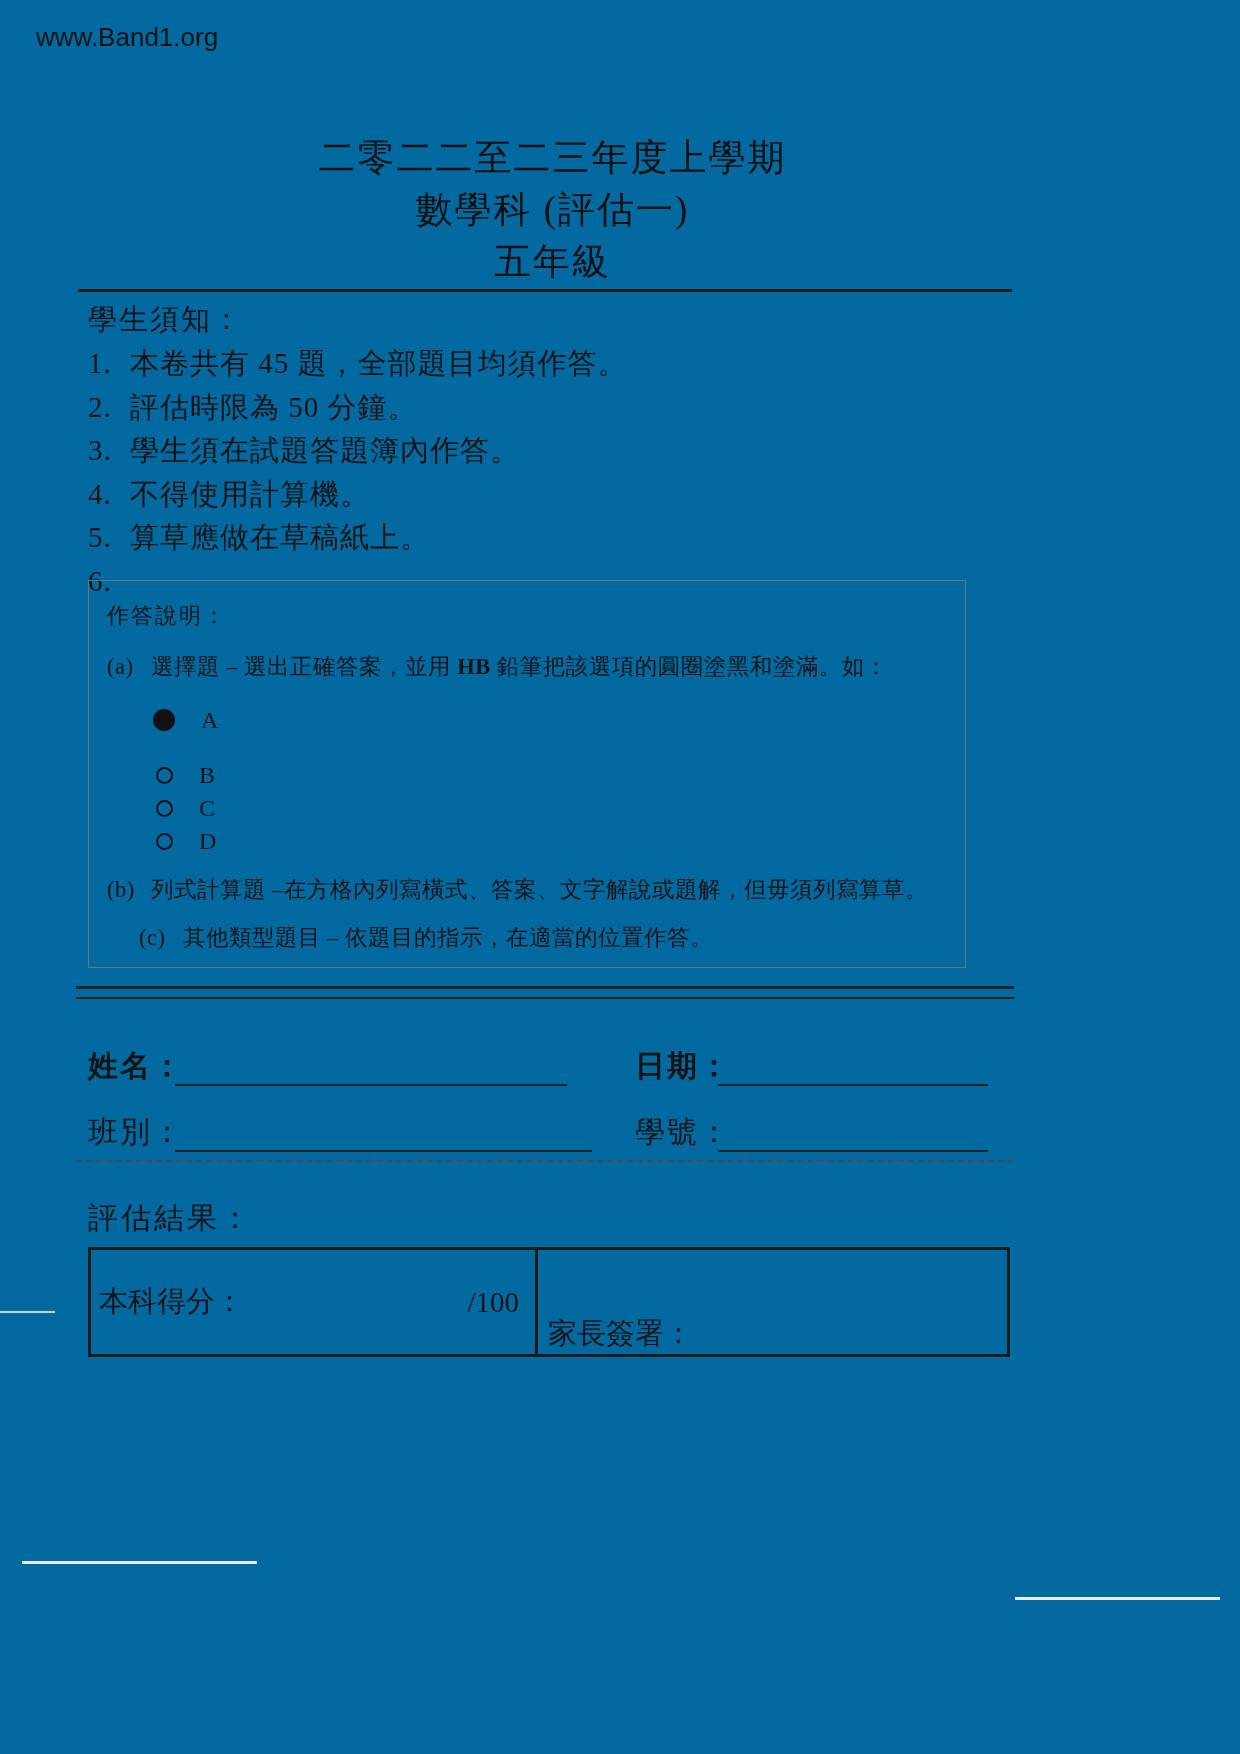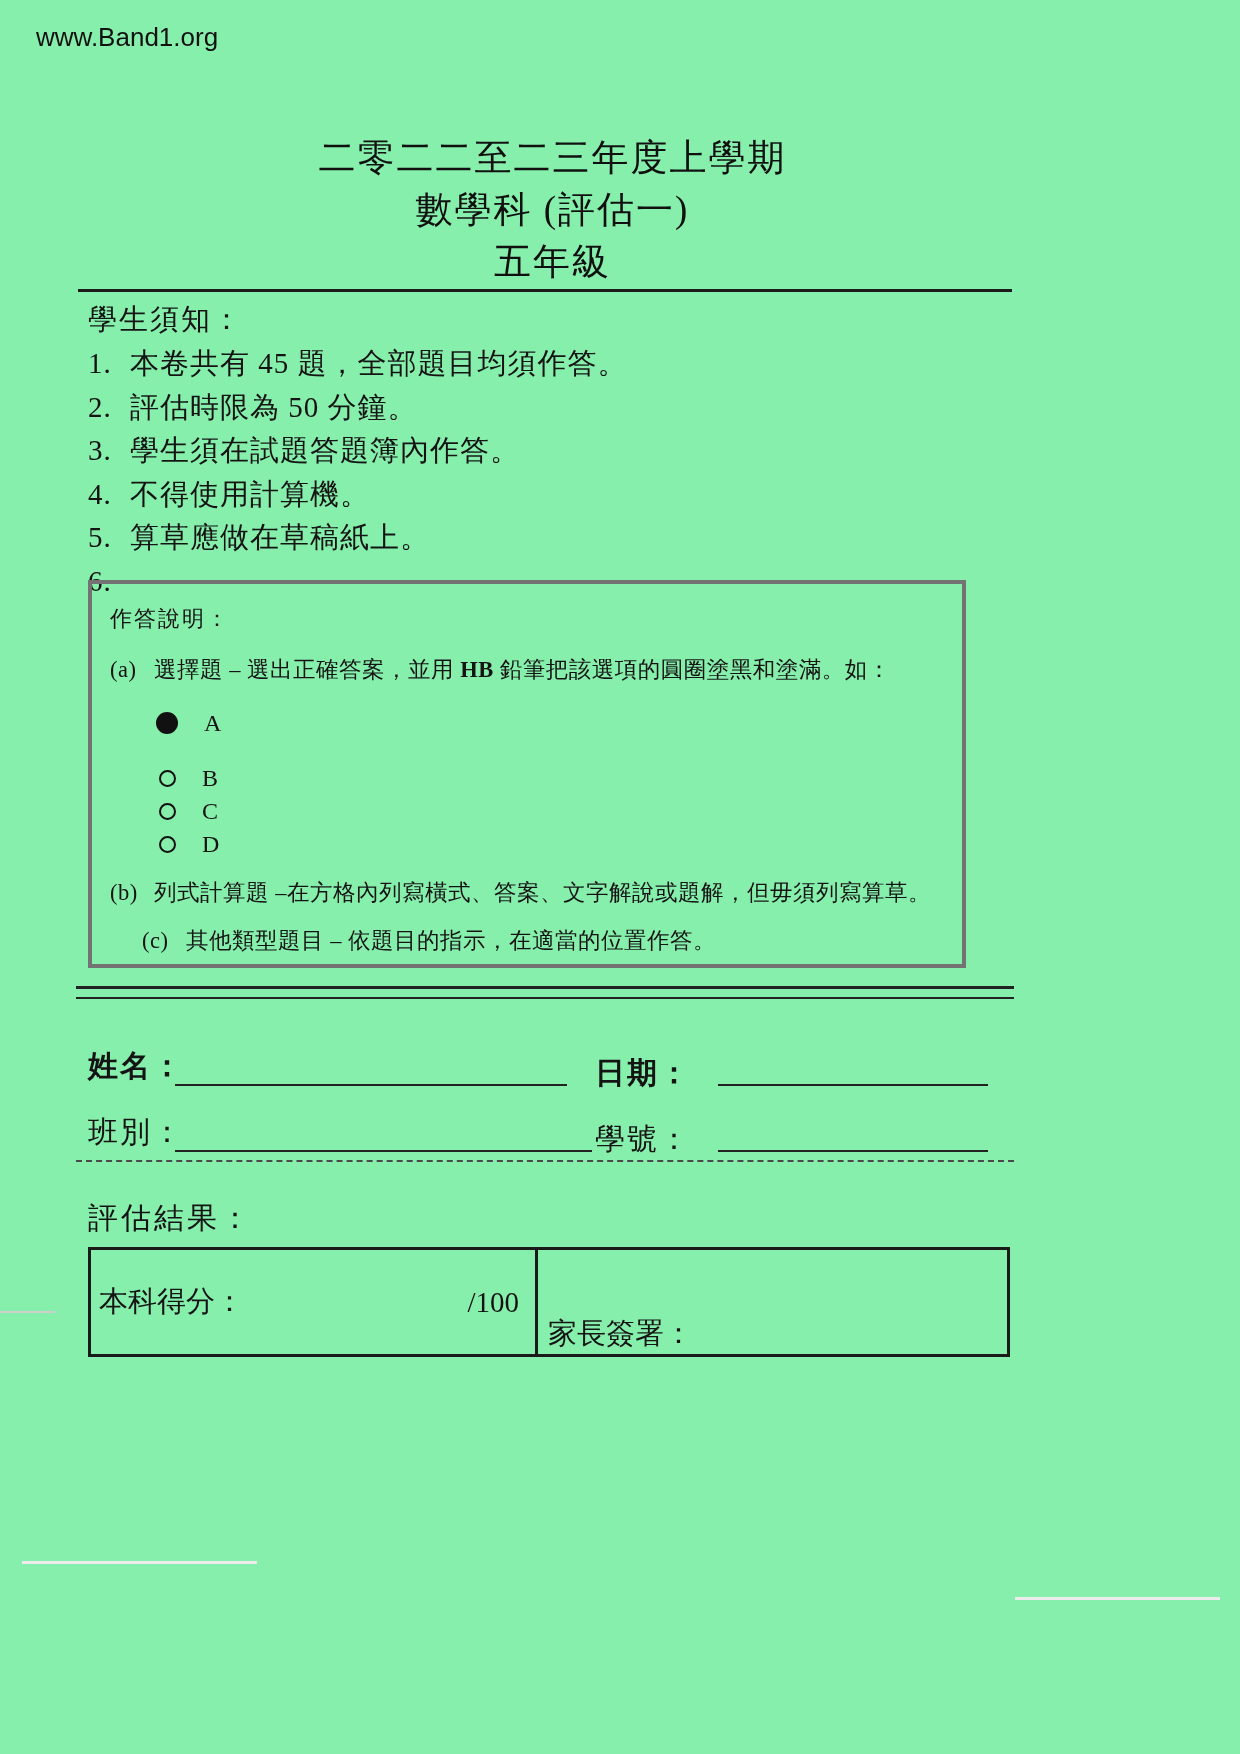--- a/index.html
+++ b/index.html
@@ -4,21 +4,21 @@
 <style>
   html,body { margin:0; padding:0; }
   body {
     width:1240px; height:1754px;
     font-family:"Liberation Serif","DejaVu Serif",serif;
     color:#141414;
     background:#ffffff;
   }
   .page {
     position:relative; width:1240px; height:1754px;
-    background:#86efac; overflow:hidden;
+    background:#0369a1; overflow:hidden;
   }
   .watermark {
     position:absolute; left:36px; top:22px;
     font-family:"Liberation Sans","DejaVu Sans",sans-serif;
     font-size:26px; color:#111;
   }
   .title-block {
     position:absolute; left:85px; top:132px; width:935px;
     text-align:center; font-size:37px; line-height:52px;
     letter-spacing:2px; color:#101010;
@@ -26,21 +26,21 @@
   .rule-top {
     position:absolute; left:78px; top:289px; width:934px; height:0;
     border-top:3px solid #1b1b1b;
   }
   .notices { position:absolute; left:88px; top:296px; width:930px; }
   .notices-heading { font-size:29px; line-height:46px; letter-spacing:2px; }
   .notice-item { display:flex; font-size:29px; line-height:43.5px; letter-spacing:1px; }
   .notice-num { width:42px; flex:0 0 42px; }
   .instr-box {
     position:absolute; left:88px; top:580px; width:878px; height:388px;
-    border:4px solid #737373; box-sizing:border-box;
+    border:1px solid #737373; box-sizing:border-box;
   }
   .box-heading { position:absolute; left:18px; top:20px; font-size:22px; letter-spacing:2px; }
   .box-line { position:absolute; left:18px; font-size:22.5px; white-space:nowrap; letter-spacing:0.5px; }
   .box-line .num { display:inline-block; width:44px; }
   .box-line .hb { font-weight:bold; }
   .line-a { top:70px; }
   .line-b { top:293px; }
   .line-c { top:341px;margin-left:32px; }
   .option-row { position:absolute; left:64px; display:flex; align-items:center; height:26px; }
   .opt-a { top:126px; }
@@ -51,21 +51,21 @@
   .bubble.filled { width:22px; height:22px; background:#111; }
   .bubble.empty { width:13px; height:13px; border:2.5px solid #111; background:transparent; margin-left:3px; }
   .opt-label { font-size:24px; margin-left:26px; }
   .rule-double-1 { position:absolute; left:76px; top:986px; width:938px; height:0; border-top:3px solid #222; }
   .rule-double-2 { position:absolute; left:76px; top:997px; width:938px; height:0; border-top:2px solid #222; }
   .field-row { position:absolute; left:88px; width:930px; height:46px; font-size:30px; letter-spacing:2px; }
   .row1 { top:1046px;font-weight:bold; }
   .row2 { top:1112px; }
   .field-label { position:absolute; top:0; }
   .lbl-left { left:0; }
-  .lbl-right { left:507px;margin-top:7px; }
+  .lbl-right { left:547px; }
   .blank-line { position:absolute; top:38px; height:0; border-top:2px solid #222; }
   .line-name { left:87px; width:392px; }
   .line-date { left:630px; width:270px; }
   .line-class { left:87px; width:417px; }
   .line-stuno { left:630px; width:270px; }
   .rule-dashed {
     position:absolute; left:76px; top:1160px; width:938px; height:0;
     border-top:2px dashed #4a4a4a;
   }
   .result-heading { position:absolute; left:88px; top:1198px; font-size:30px; letter-spacing:3px;text-align:center; }

